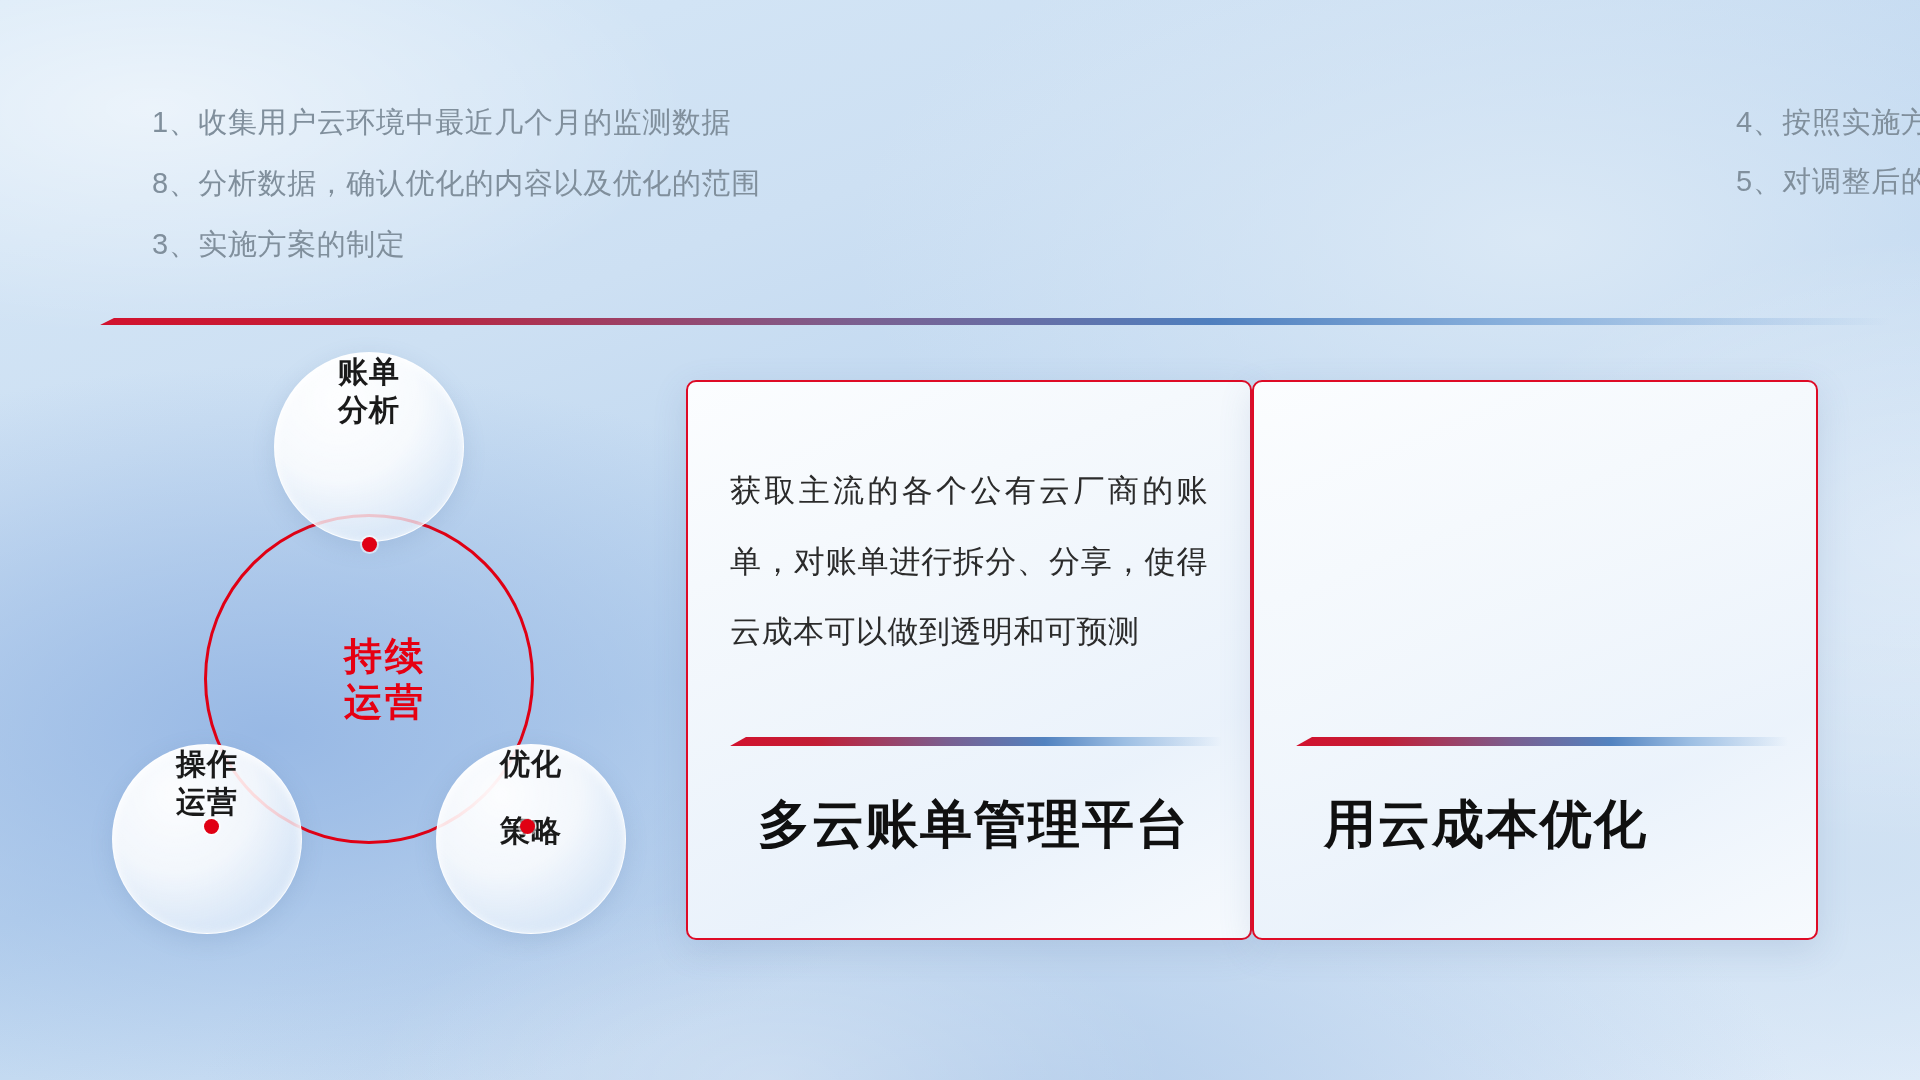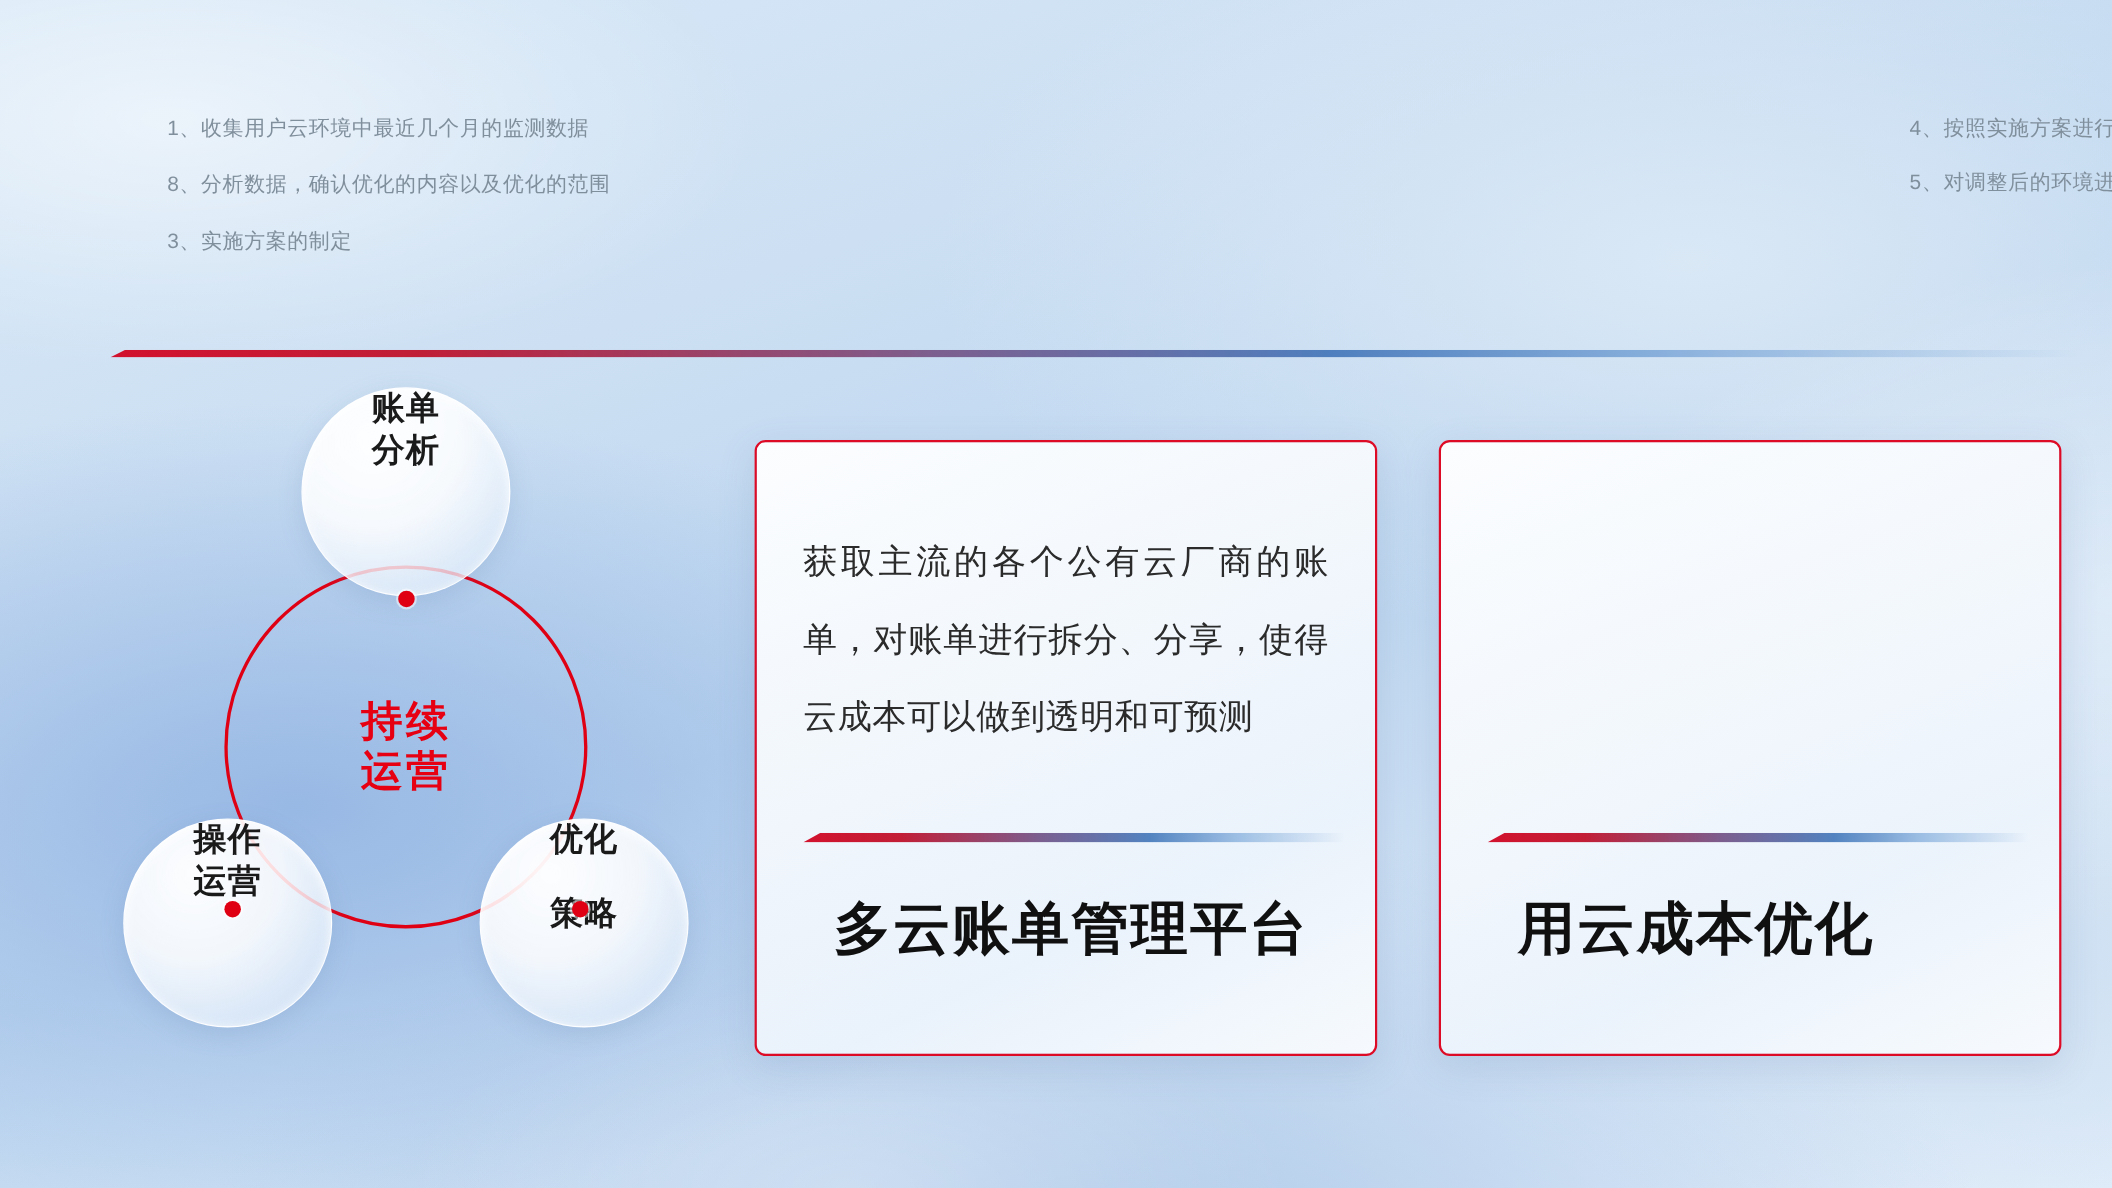--- a/index.html
+++ b/index.html
@@ -27,21 +27,21 @@
 
   
   .bullets{
     position:absolute; top:108px; left:0; width:1920px;
     display:flex; gap:0;
   }
   .col-left{ width:880px; padding-left:152px; }
   .col-right{ width:1040px; padding-left:856px; }
   .bullet{
     color:#808f9c;
-    font-size:19px;
+    font-size:29px;
     letter-spacing:0.6px;
     line-height:1;
     margin-bottom:32px;
     white-space:nowrap;
   }
   .col-right .bullet{ margin-bottom:30px; }
 
   
   .divider{
     position:absolute;
@@ -80,42 +80,42 @@
     font-size:30px;
     font-weight:700;
     line-height:1.28;
     letter-spacing:1px;
   }
   .bub-top{ left:178px; top:0px; width:190px; height:190px; }
   .bub-bl { left:16px;  top:392px; width:190px; height:190px; }
   .bub-br { left:340px; top:392px; width:190px; height:190px;gap:29px; }
   .center-label{
     position:absolute;
-    left:108px; top:162px;
+    left:124px; top:162px;
     width:330px; height:330px;
     display:flex; flex-direction:column;
     align-items:center; justify-content:center;
     color:#e60012;
     font-size:38px; font-weight:800;
     line-height:1.22; letter-spacing:3px;
   }
   .dot{
     position:absolute;
     width:15px; height:15px; border-radius:50%;
     background:#e00014;
     box-shadow:0 0 0 2px rgba(255,255,255,0.5);
   }
   .dot-top{ left:266px; top:185px; }
   .dot-bl { left:108px; top:467px; }
   .dot-br { left:424px; top:467px; }
 
   
   .cards{
-    position:absolute; left:686px; top:400px;
-    display:flex; gap:56px;
+    position:absolute; left:686px; top:380px;
+    display:flex; 
   }
   .card{
     width:566px; height:560px;
     border:2px solid #de0b26;
     border-radius:10px;
     background:
       linear-gradient(155deg, rgba(253,254,255,0.97) 0%, rgba(245,249,253,0.95) 40%, rgba(237,244,252,0.93) 72%, rgba(248,251,254,0.96) 100%);
     box-shadow:0 10px 34px rgba(80,115,160,0.16);
     padding:74px 42px 0 42px;
     display:flex; flex-direction:column;

